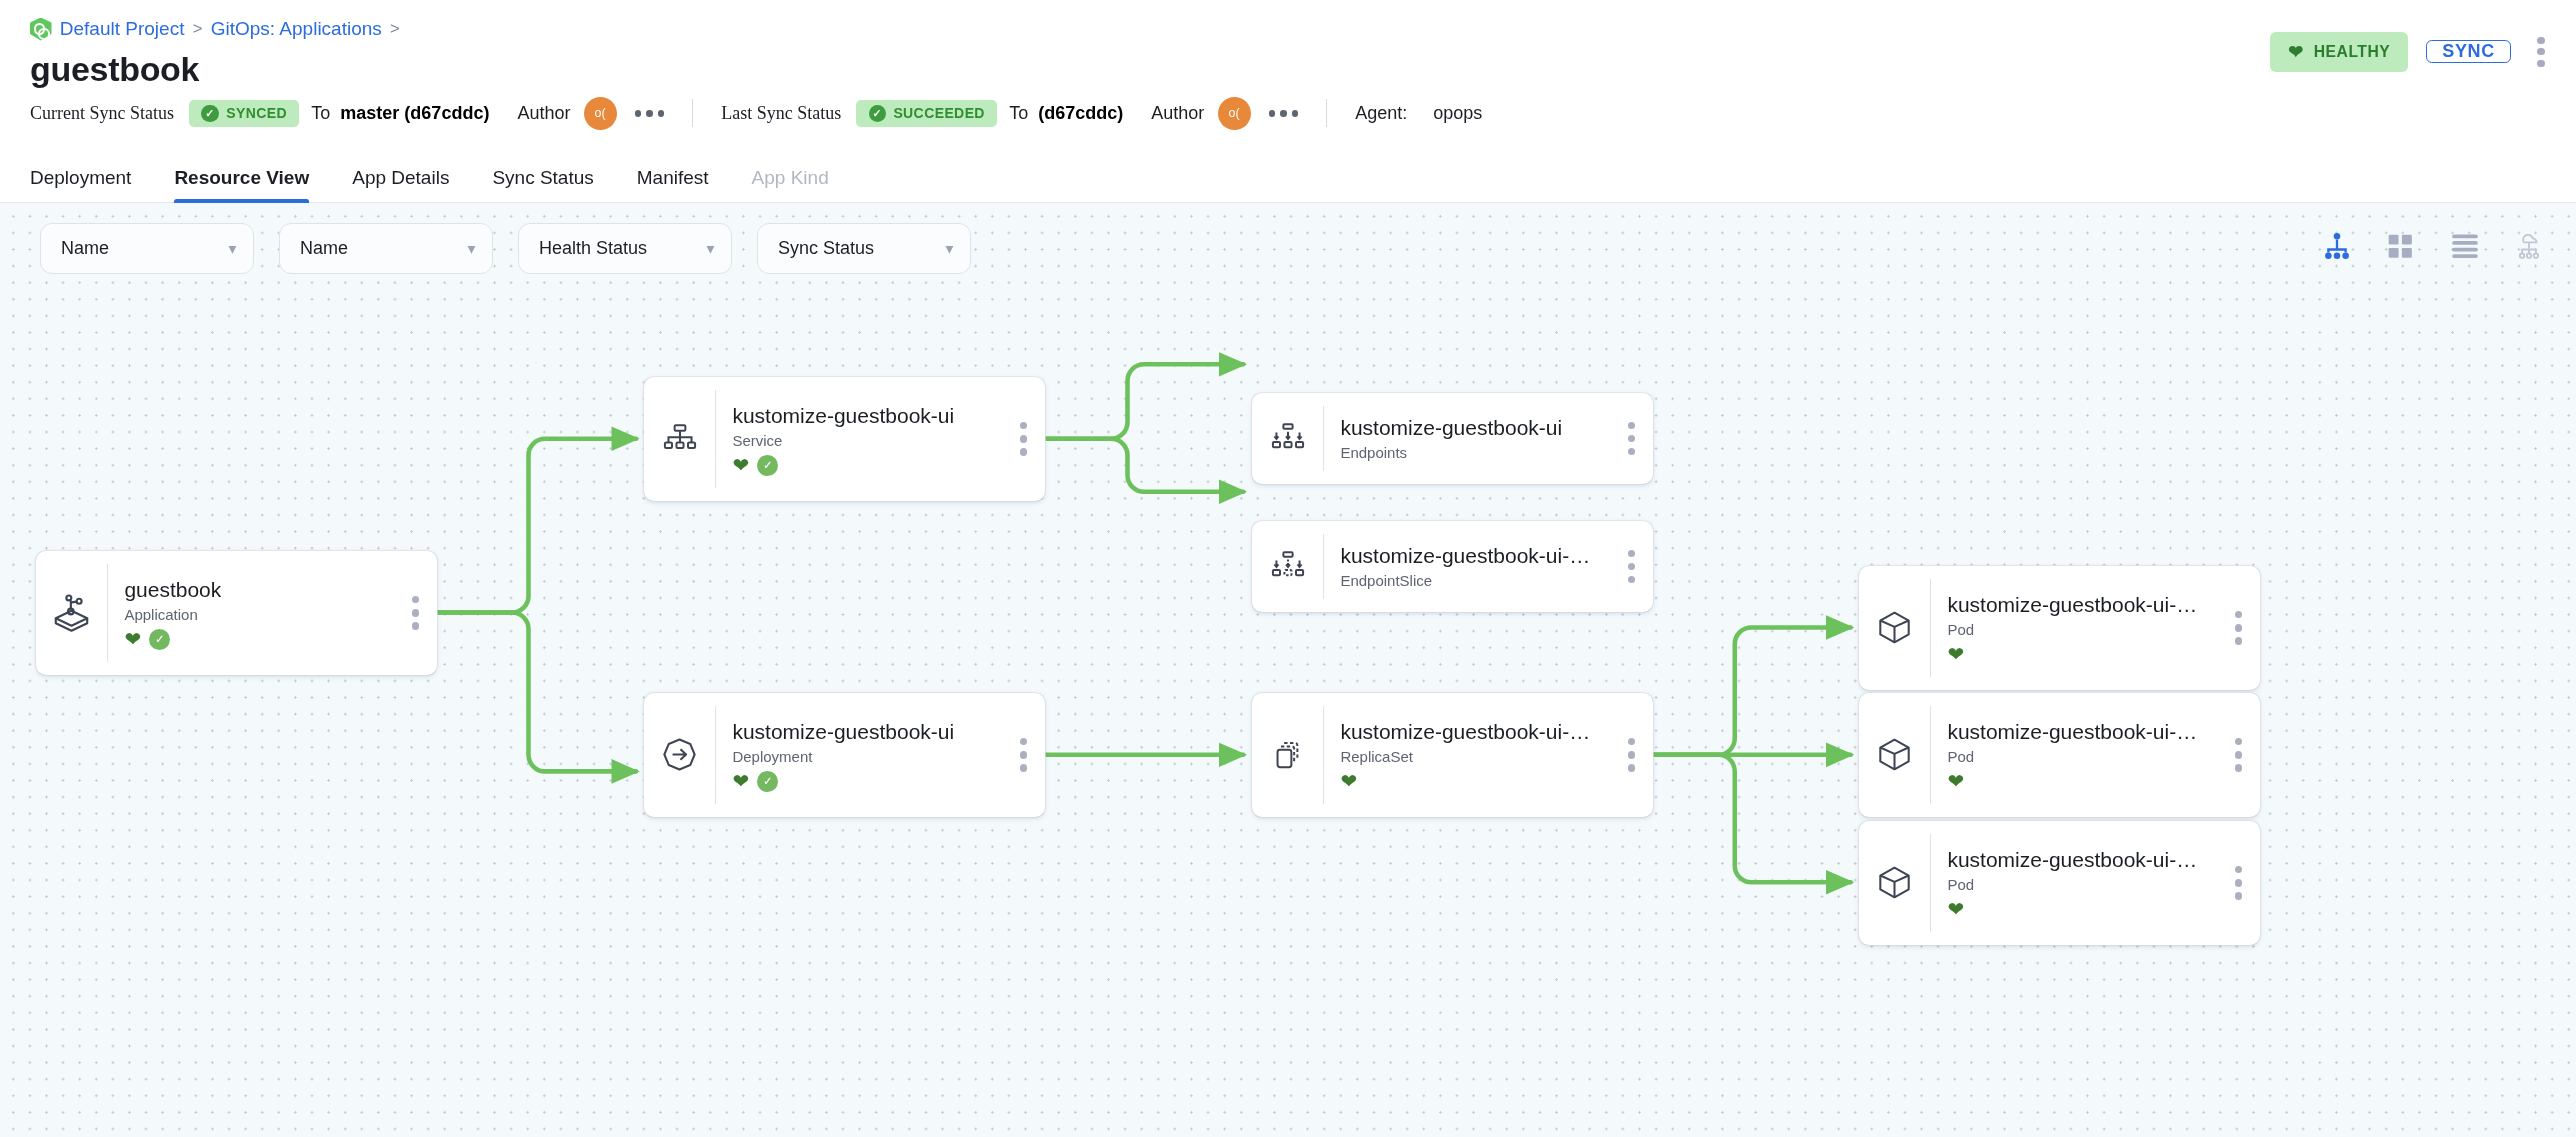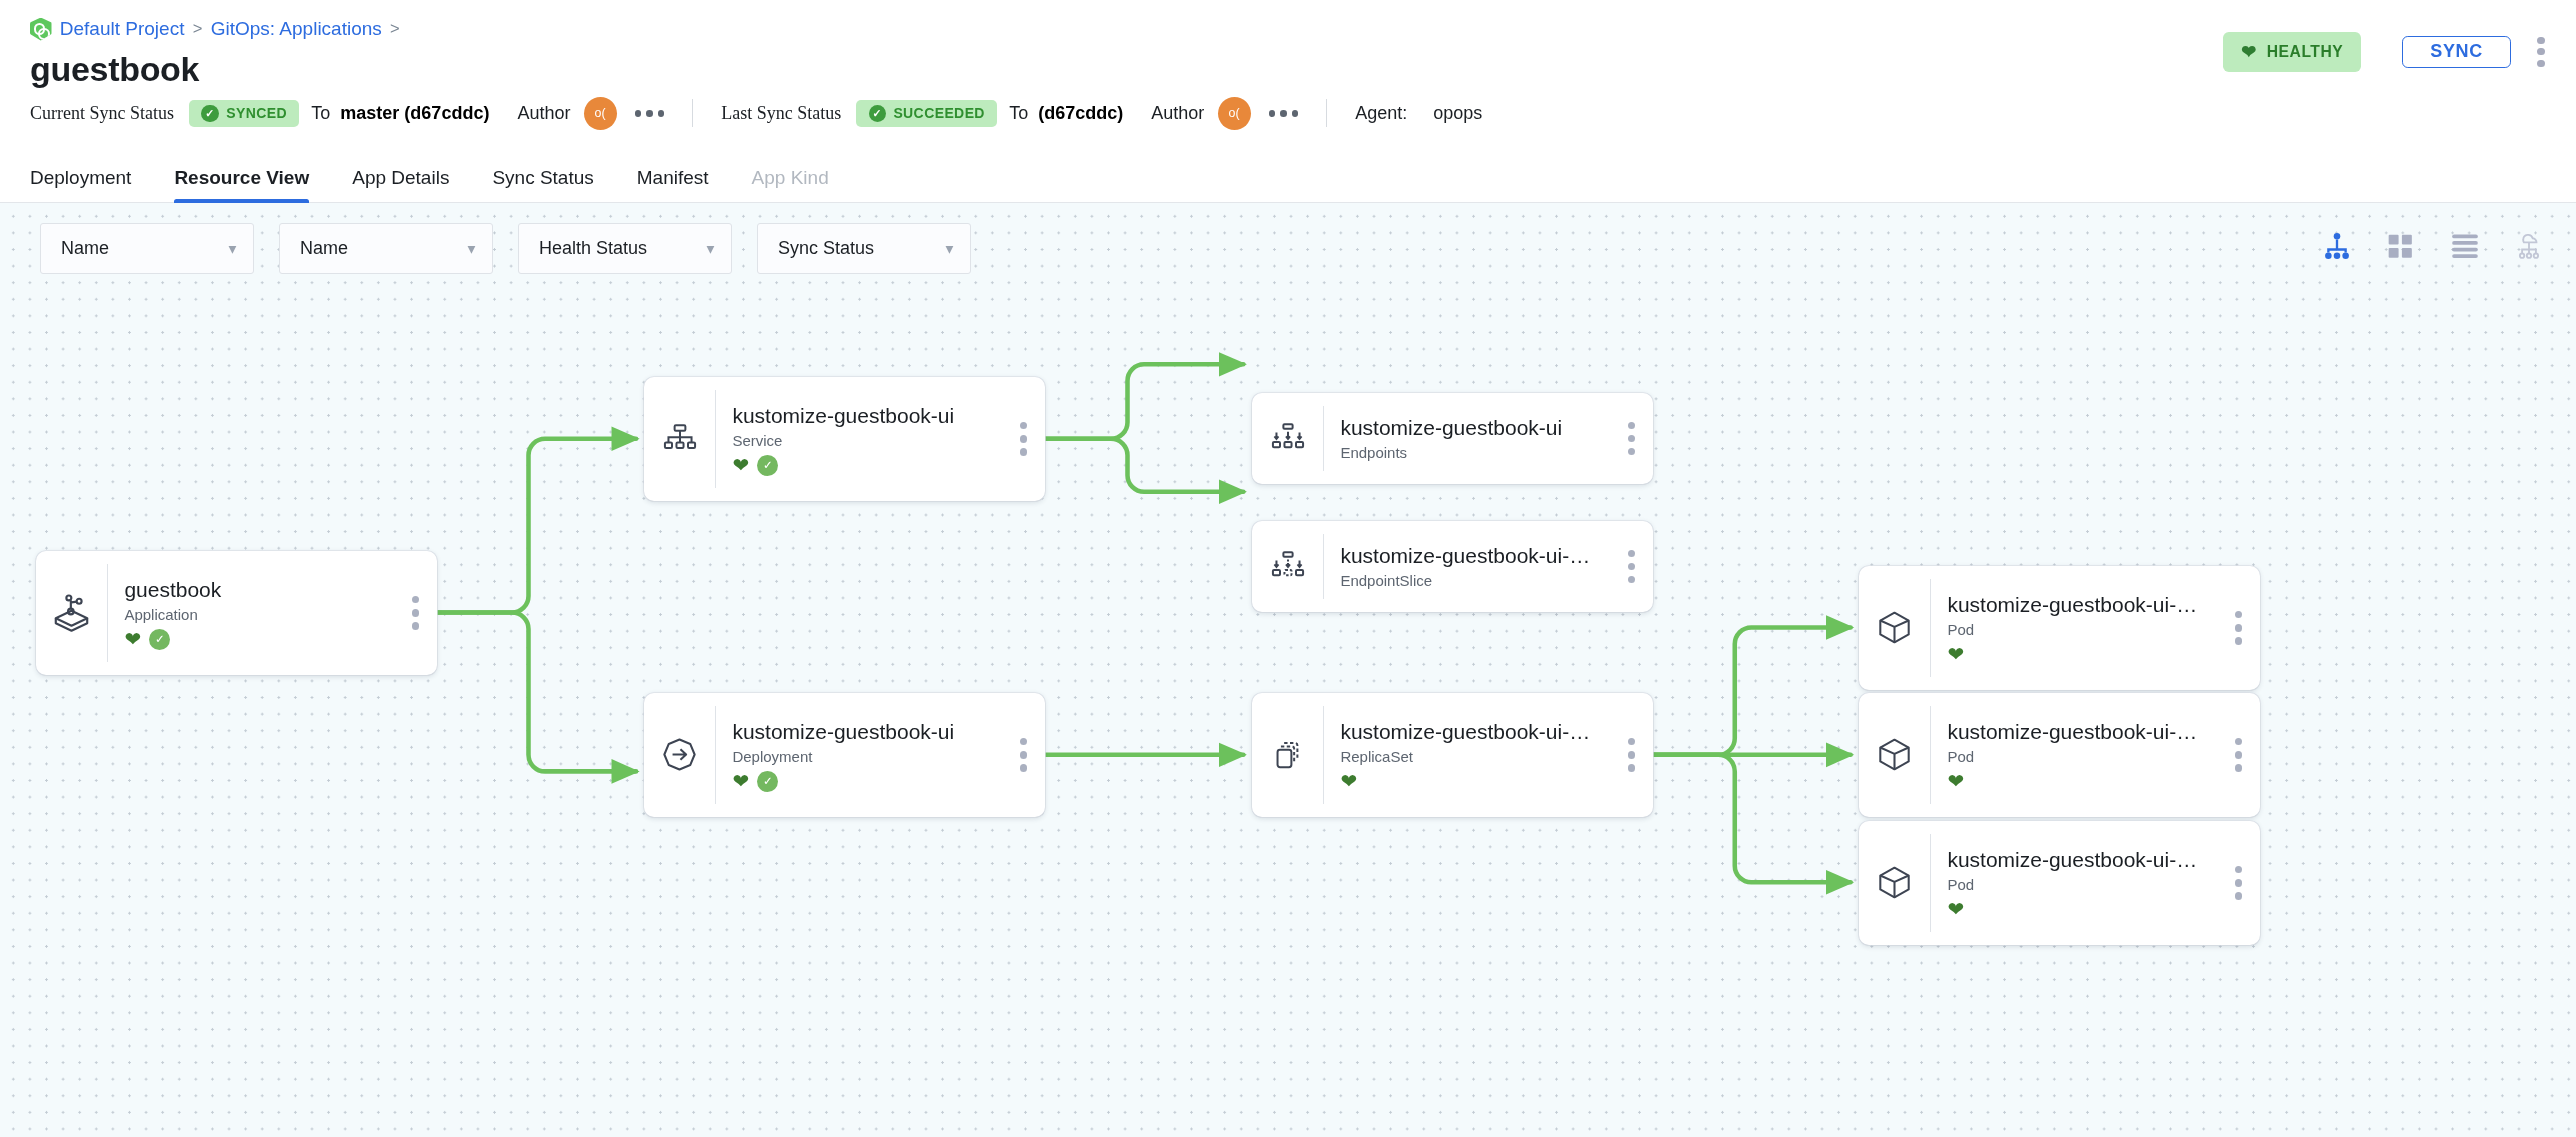--- a/index.html
+++ b/index.html
@@ -37,25 +37,24 @@
     display:flex; align-items:center; gap:18px;
   }
   .pill-healthy {
     background:#bdebbd; color:#2a7d2a; border-radius:5.8px;
     height:40px; display:flex; align-items:center; gap:10px;
     padding:0 18px; font-size:15.7px; font-weight:bold; letter-spacing:0.5px;
   }
   .heart-dark { color:#2f7d32; font-size:18px; line-height:1; }
   .btn-sync {
     border:1.7px solid #2d6cdf; color:#2d6cdf; background:#fff;
-    border-radius:5.8px; height:32px; padding:0 27px;
+    border-radius:5.8px; height:23px; padding:0 15px;
     font-size:18px; font-weight:bold; letter-spacing:0.7px;
     display:flex; align-items:center; cursor:pointer;
     font-family:"Liberation Sans", sans-serif;
-    margin-left:23px;
   }
   .kebab { display:flex; flex-direction:column; gap:4.1px; padding:6.6px 8.3px; cursor:pointer; }
   .kebab i { width:7.4px; height:7.4px; border-radius:50%; background:#a7abbd; display:block; }
 
   
   .status-bar {
     display:flex; align-items:center; gap:0;
     padding:8.3px 30px 18px 30px; background:#fff;
     font-size:18px; color:#1b1f24;
   }
@@ -109,21 +108,21 @@
     background-color:#f4fafc;
     background-image: radial-gradient(#c3ccd4 1.2px, transparent 1.2px);
     background-size: 16.6px 16.6px;
     background-position: 5px 5px;
     overflow:hidden;
   }
 
   .filters { position:absolute; left:40px; top:295px; display:flex; gap:25px; z-index:5; }
   .select {
     width:214px; height:51px; background:#fbfcfe;
-    border:1.2px solid #dfe3e8; border-radius:3px;
+    border:1.2px solid #dfe3e8; border-radius:12px;
     display:flex; align-items:center; justify-content:space-between;
     padding:0 16.6px 0 20px; font-size:18px; color:#1b1f24; cursor:pointer;
   }
   .chev { color:#9aa3b0; font-size:15.7px; line-height:1; }
 
   .view-modes { position:absolute; right:31px; top:301px; display:flex; gap:31px; align-items:center; z-index:5; }
   .vm { cursor:pointer; display:flex; align-items:center; justify-content:center; width:33px; height:33px; }
 
   .edges { position:absolute; left:0; top:0; width:2576px; height:968px; z-index:1; pointer-events:none; }
 

